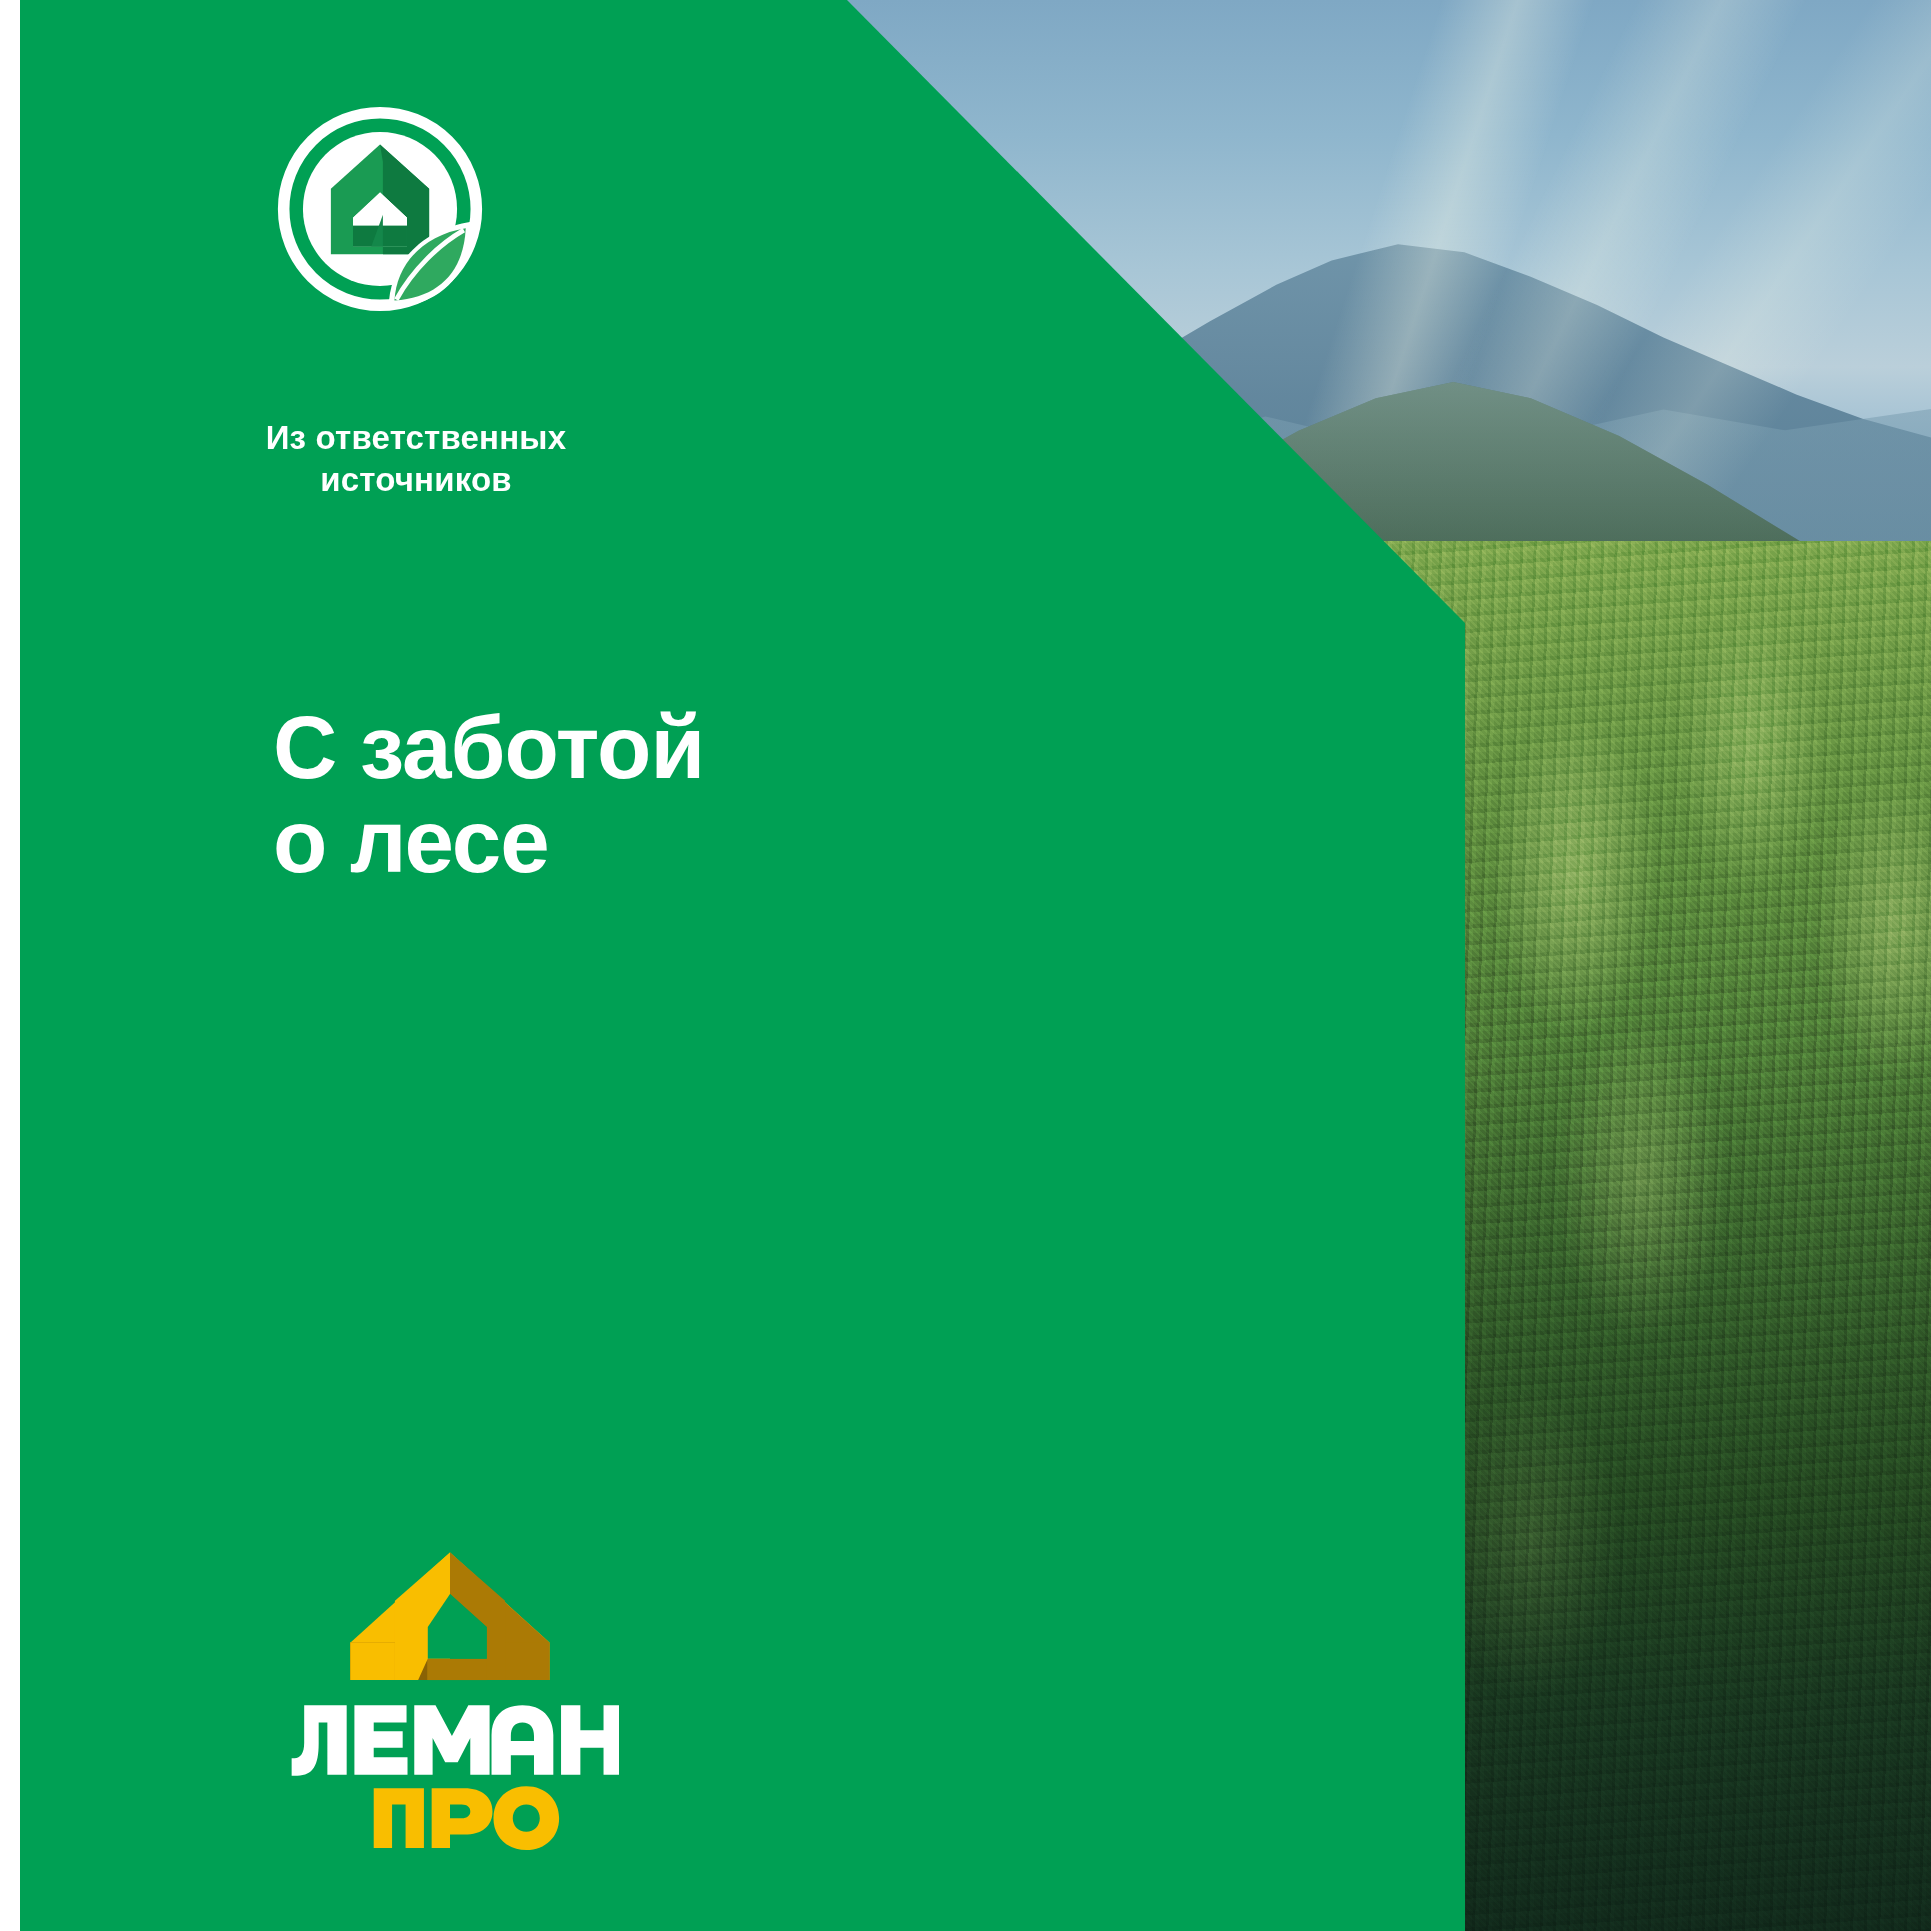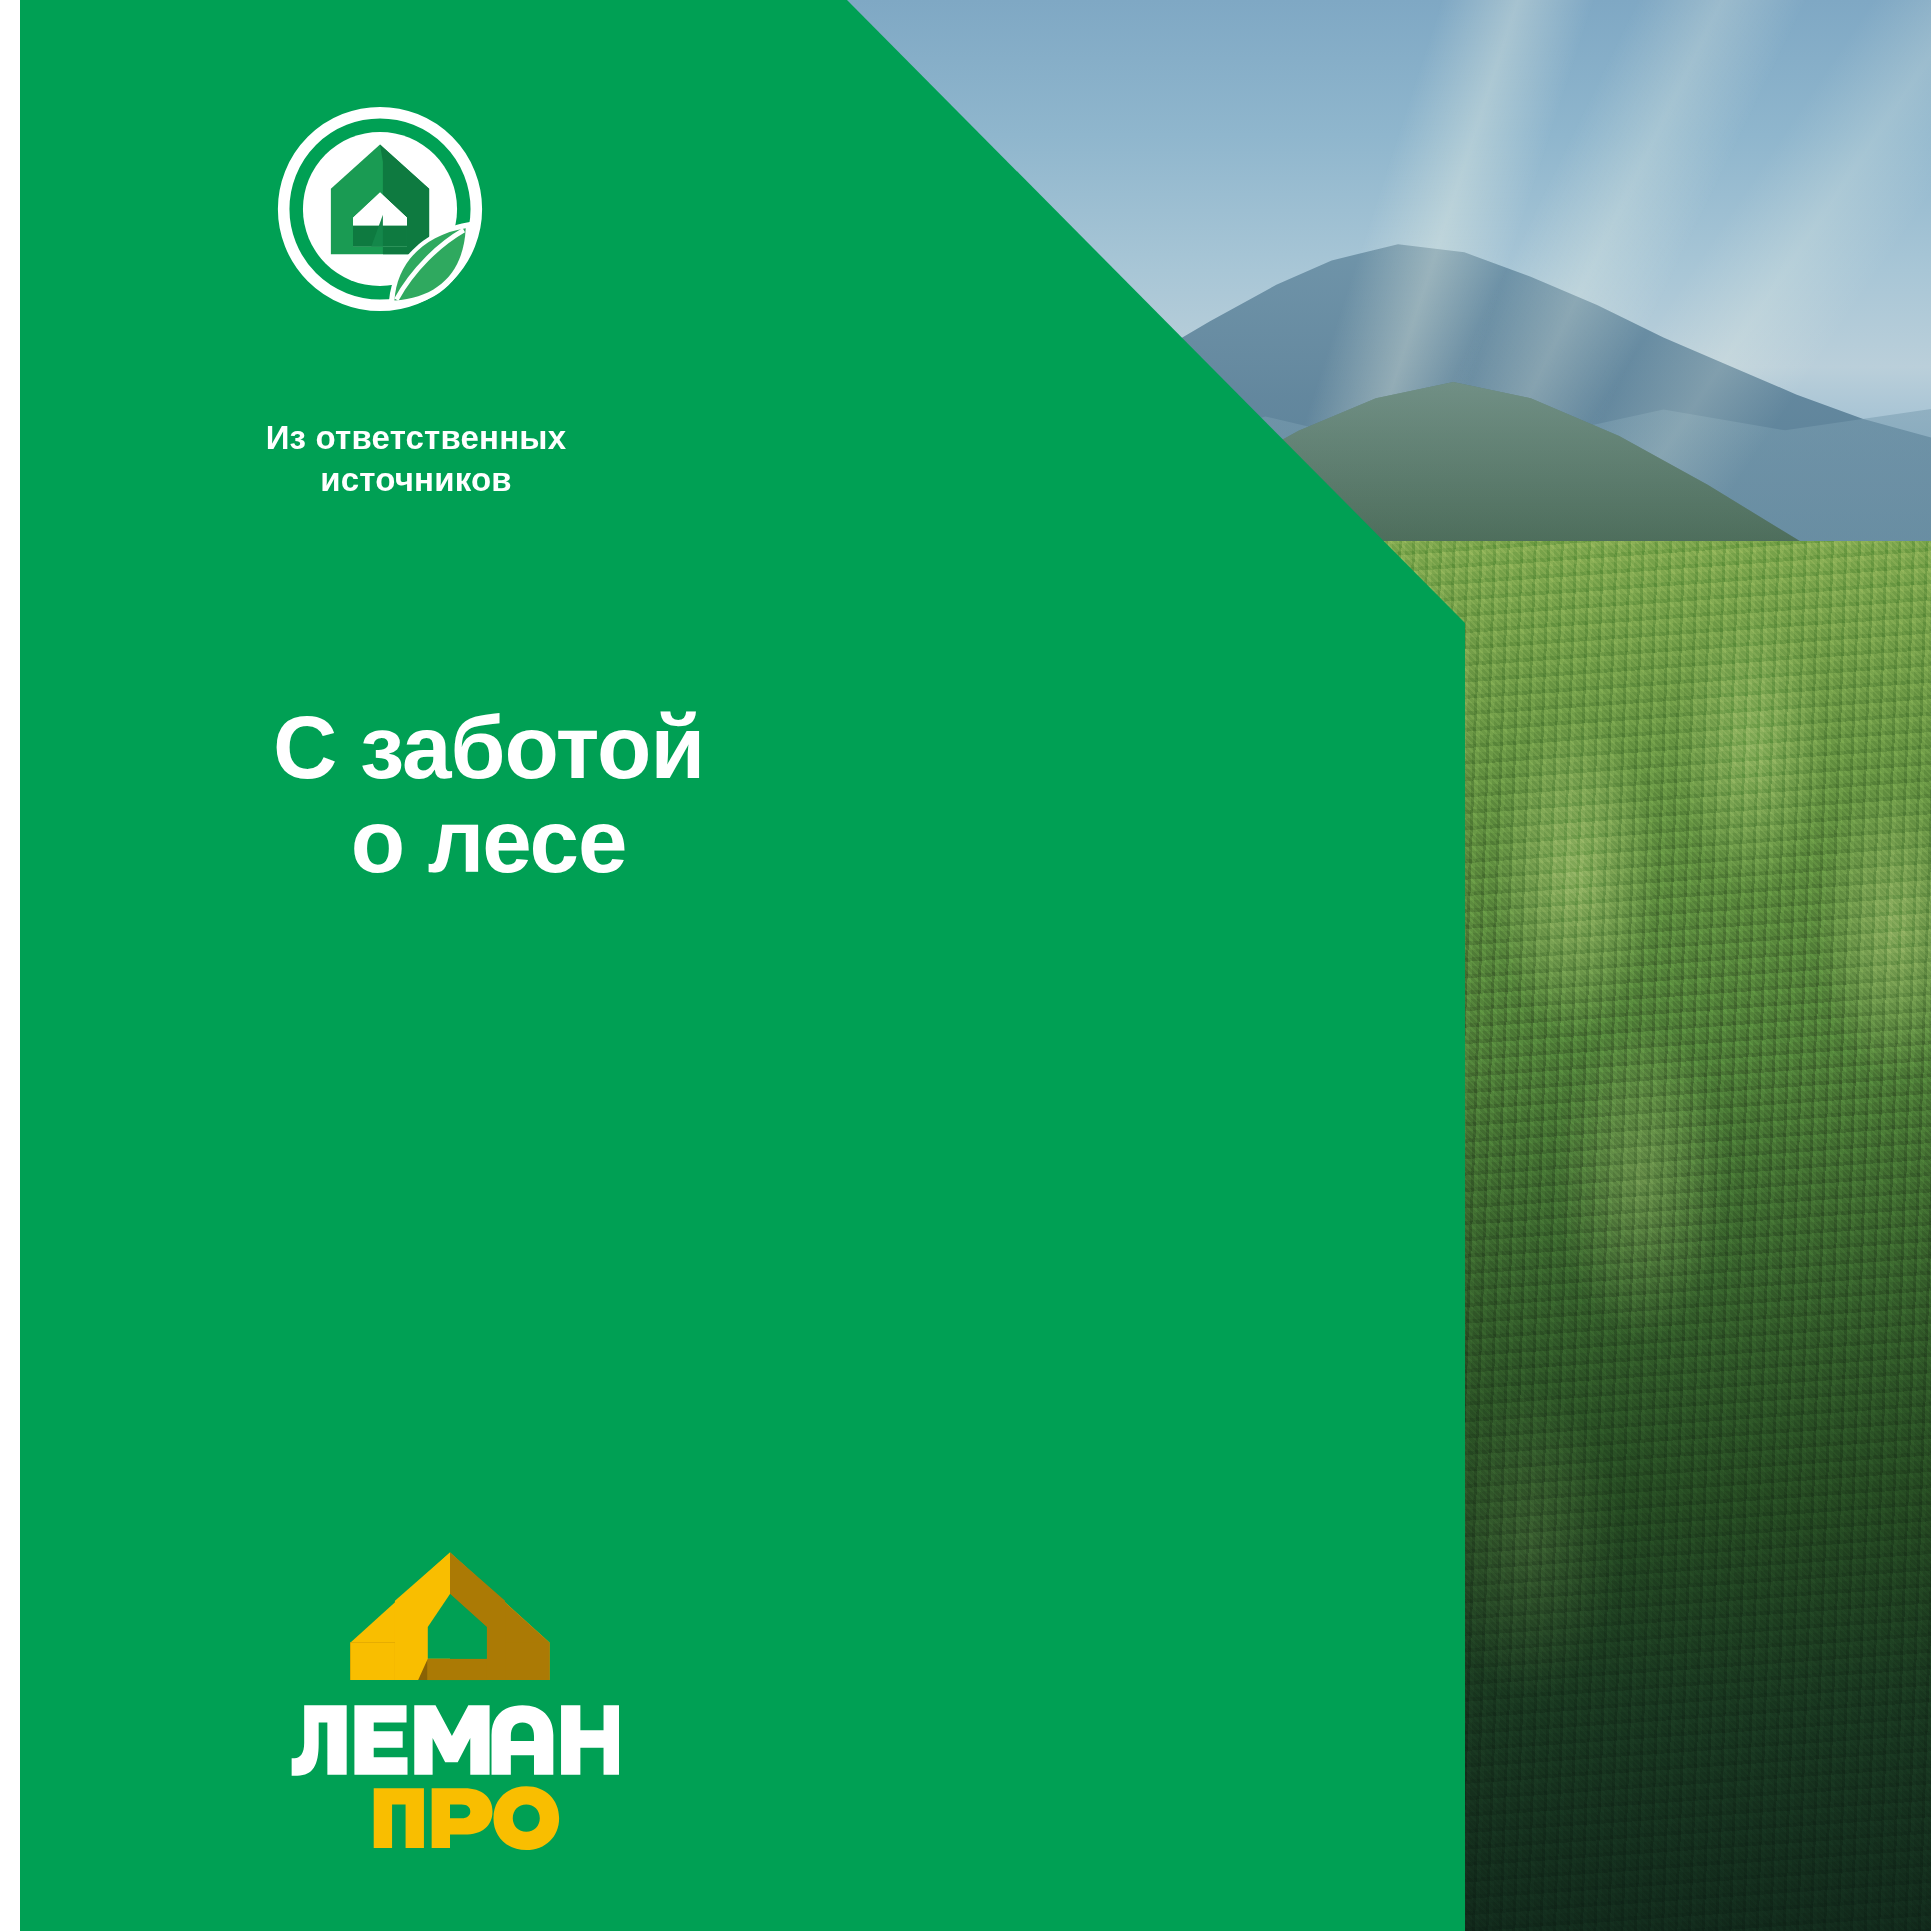--- a/index.html
+++ b/index.html
@@ -183,21 +183,20 @@
   .headline {
     position: absolute;
     left: 253px;
     top: 640px;
     color: #ffffff;
     font-size: 89px;
     font-weight: bold;
     line-height: 1.06;
     letter-spacing: -1px;
     white-space: pre-line;
-    text-align: center;
   }
 
   
   .body-copy {
     position: absolute;
     left: 253px;
     top: 1031px;
     color: #ffffff;
     font-size: 42px;
     font-weight: normal;

